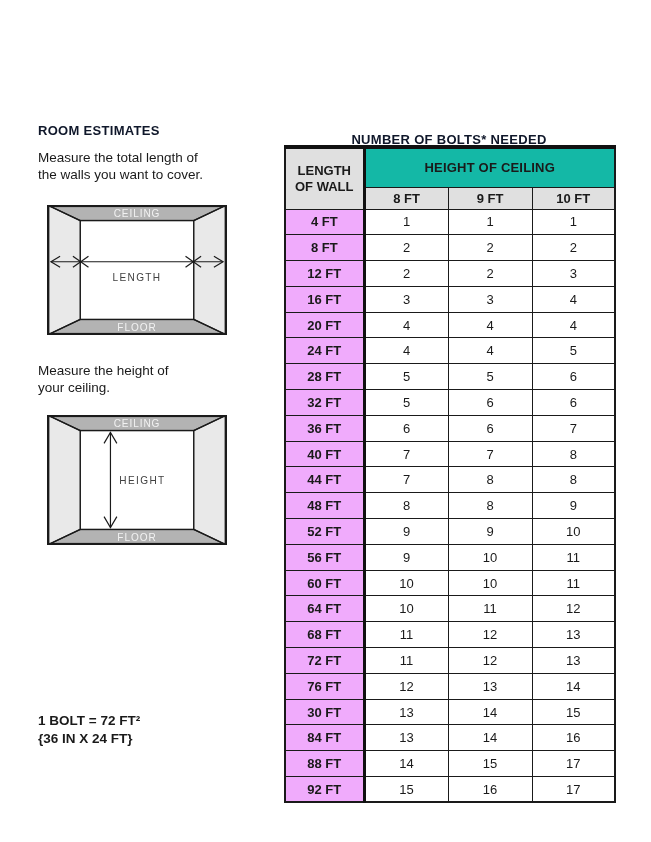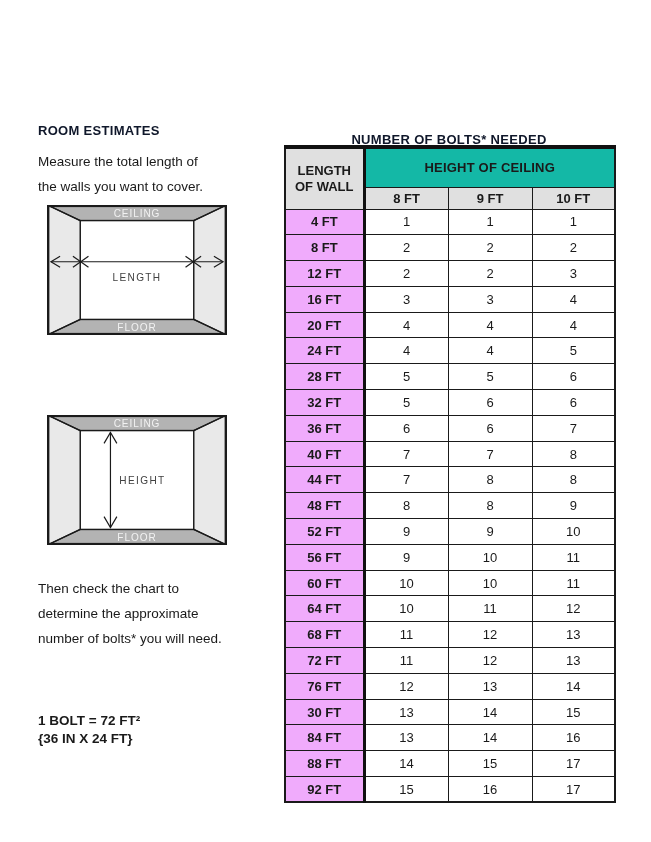--- a/index.html
+++ b/index.html
@@ -30,21 +30,21 @@
     letter-spacing: 0.3px;
     color: #0f172a;
   }
   .heading-room { left: 38px; top: 123px; }
   .heading-table { left: 284px; top: 123px; width: 330px; text-align: center; margin-top: 9px; }
 
   .body-text {
     position: absolute;
     left: 38px;
     font-size: 13.5px;
-    line-height: 25px;
+    line-height: 17px;
     white-space: pre-line;
     color: #1a1a1a;
   }
   .step1 { top: 149px; }
   .step2 { top: 362px; }
   .step3 { top: 576px; }
 
   .bold-note {
     position: absolute;
     left: 38px;
@@ -147,20 +147,22 @@
         <line x1="28" y1="68" x2="45" y2="56"></line>
         <line x1="151" y1="56" x2="168" y2="68"></line>
         <line x1="151" y1="68" x2="168" y2="56"></line>
       </g>
       <text x="98" y="13.5" text-anchor="middle" class="diag-label-light">CEILING</text>
       <text x="98" y="137.5" text-anchor="middle" class="diag-label-light">FLOOR</text>
       <text x="98" y="83" text-anchor="middle" class="diag-label-dark">LENGTH</text>
     </svg>
   </div>
 
+  <p class="body-text step2">Measure the height of
+your ceiling.</p>
 
   <div class="diagram diagram-2">
     <svg viewBox="0 0 196 142">
       <rect x="0" y="0" width="196" height="142" fill="#E9E9E9"></rect>
       <polygon points="0,0 196,0 160,17 36,17" fill="#B3B3B3" stroke="#1a1a1a" stroke-width="1.4"></polygon>
       <polygon points="0,142 196,142 160,125 36,125" fill="#B3B3B3" stroke="#1a1a1a" stroke-width="1.4"></polygon>
       <rect x="36" y="17" width="124" height="108" fill="#ffffff" stroke="#1a1a1a" stroke-width="1.6"></rect>
       <line x1="0" y1="0" x2="36" y2="17" stroke="#1a1a1a" stroke-width="1.4"></line>
       <line x1="196" y1="0" x2="160" y2="17" stroke="#1a1a1a" stroke-width="1.4"></line>
       <line x1="0" y1="142" x2="36" y2="125" stroke="#1a1a1a" stroke-width="1.4"></line>
@@ -170,23 +172,20 @@
         <line x1="69" y1="19" x2="69" y2="123"></line>
         <polyline points="62,31 69,19 76,31"></polyline>
         <polyline points="62,111 69,123 76,111"></polyline>
       </g>
       <text x="98" y="13.5" text-anchor="middle" class="diag-label-light">CEILING</text>
       <text x="98" y="137.5" text-anchor="middle" class="diag-label-light">FLOOR</text>
       <text x="104" y="75" text-anchor="middle" class="diag-label-dark">HEIGHT</text>
     </svg>
   </div>
 
-  <p class="body-text step3">Then check the chart to
-determine the approximate
-number of bolts* you will need.</p>
 
   <p class="bold-note bolt-def">1 BOLT = 72 FT²
 {36 IN X 24 FT}</p>
 
   <div class="section-heading heading-table">NUMBER OF BOLTS* NEEDED</div>
 
   <div class="bolt-table-wrap">
     <table class="bolt-table">
       <colgroup>
           <col class="c1">

